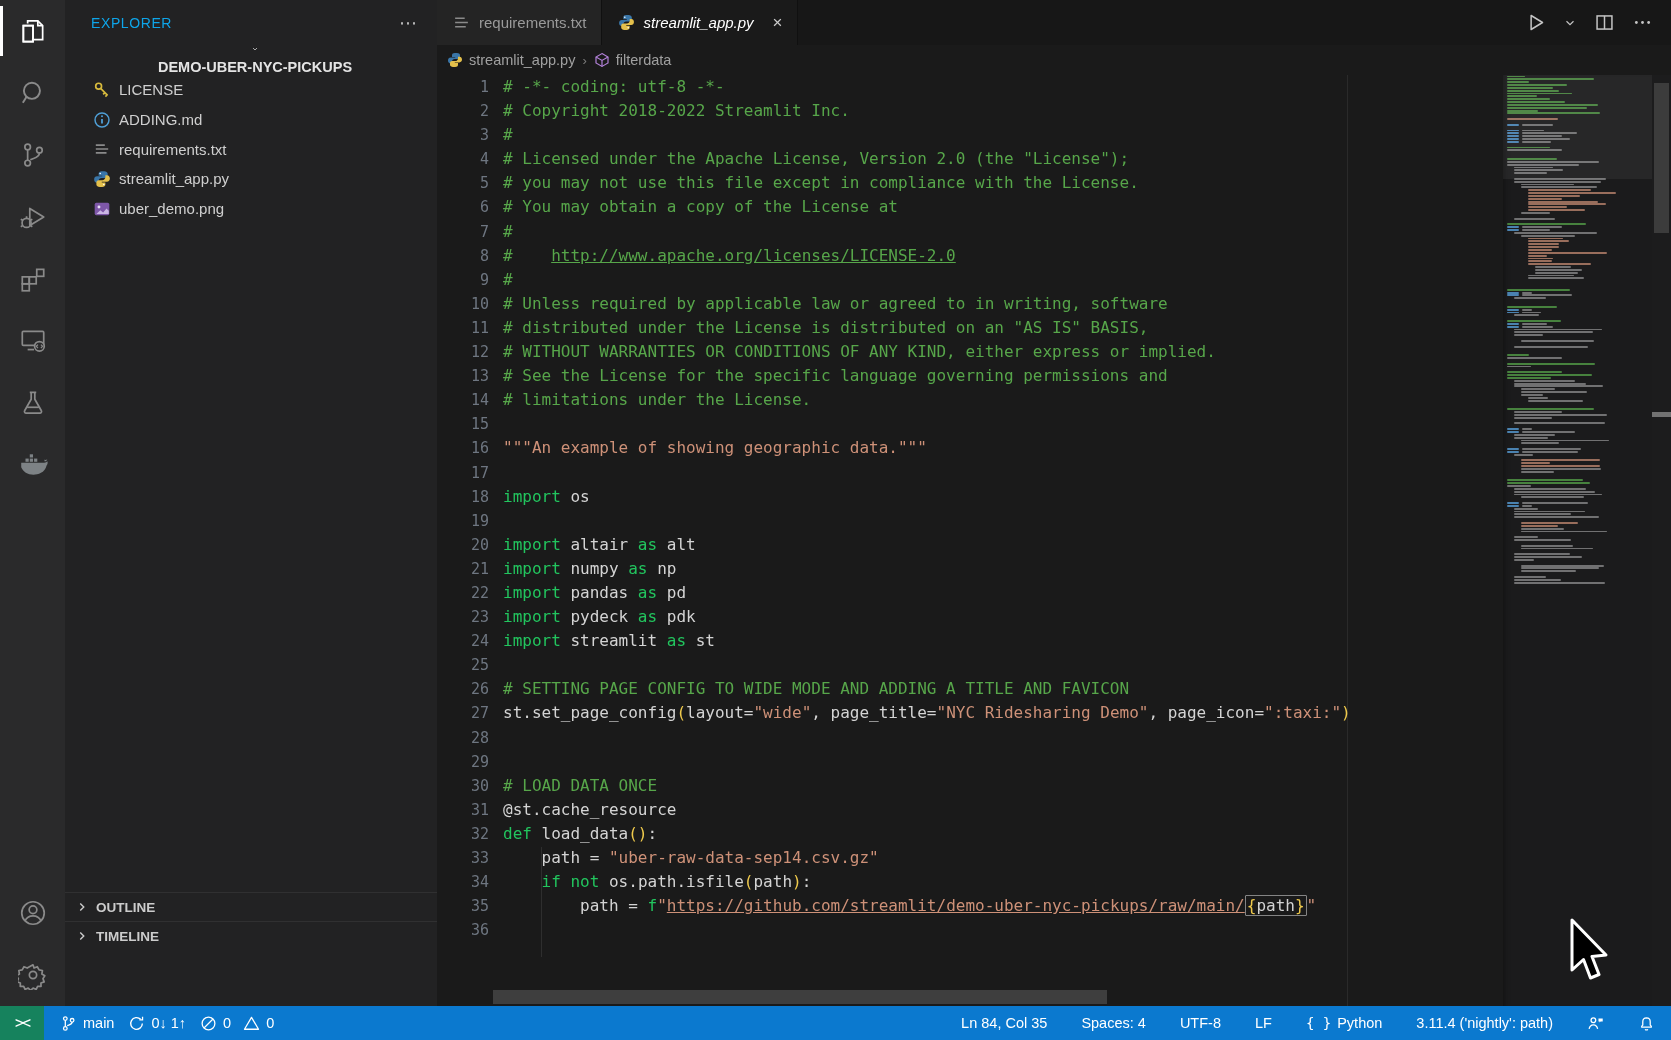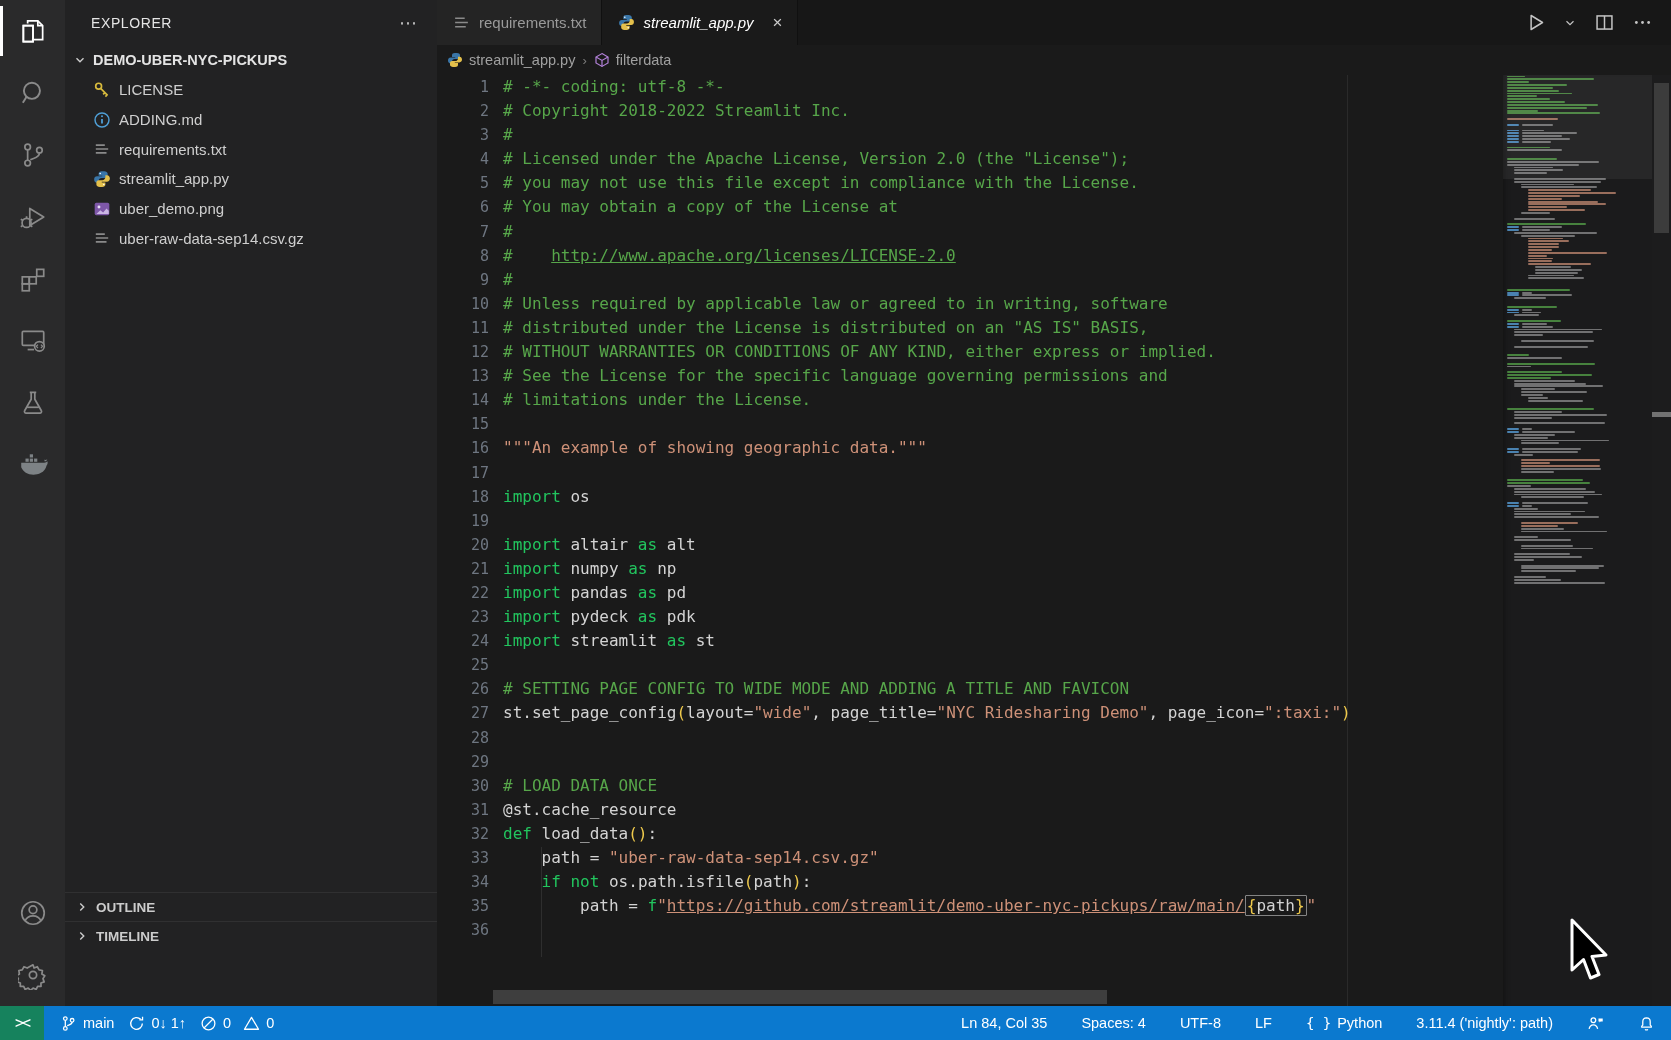--- a/index.html
+++ b/index.html
@@ -13,24 +13,24 @@
   .ab-item { width:65px; height:62px; display:flex; align-items:center; justify-content:center;
              color:#8a8a8a; position:relative; }
   .ab-item.active { color:#ffffff; }
   .ab-item.active::before { content:""; position:absolute; left:0; top:6px; bottom:6px; width:3px; background:#ffffff; }
   .ab-item svg { width:30px; height:30px; }
   .ab-spacer { flex:1; }
 
   
   .sidebar { position:absolute; left:65px; top:0; width:372px; height:1006px; background:#222223; color:#cccccc; }
   .sb-header { height:45px; display:flex; align-items:center; justify-content:space-between; padding:0 18px 0 26px; }
-  .sb-title { font-size:14px; letter-spacing:.6px; color:#e5e5e5; }
+  .sb-title { font-size:14px; letter-spacing:.6px; color:#0ea5e9; }
   .sb-menu { color:#c0c0c0; font-size:18px; letter-spacing:2px; }
   .tree-root { height:30px; display:flex; align-items:center; gap:6px; padding-left:8px;
-               font-weight:bold; font-size:14.5px; color:#e4e4e4; }
+               font-weight:bold; font-size:14.5px; color:#e4e4e4;flex-direction:column; }
   .tree-item { height:29.7px; display:flex; align-items:center; gap:8px; padding-left:28px;
                font-size:15px; color:#cfcfcf; }
   .tree-item .fi { width:18px; height:18px; flex:0 0 18px; display:flex; align-items:center; justify-content:center; }
   .chev { width:14px; height:14px; color:#b8b8b8; }
   .sb-sections { position:absolute; left:0; right:0; top:892px; }
   .sb-section { height:29px; display:flex; align-items:center; gap:7px; padding-left:10px;
                 border-top:1px solid #303031; font-weight:bold; font-size:13.5px; color:#cccccc; }
 
   
   .main { position:absolute; left:437px; top:0; width:1234px; height:1006px; }
@@ -234,28 +234,20 @@
         <div class="tree-item">
           <span class="fi">
             <svg viewBox="0 0 16 16">
               <rect x="1.5" y="2.5" width="13" height="11" rx="1.5" fill="#7e57a8"></rect>
               <circle cx="5.3" cy="6.2" r="1.3" fill="#e8dff5"></circle>
               <path d="M3 12.5l3.5-3.5 2.5 2 3-3.5 2 2v3z" fill="#cbb6e4"></path>
             </svg>
           </span>
           <span>uber_demo.png</span>
         </div>
-        <div class="tree-item">
-          <span class="fi">
-            <svg viewBox="0 0 16 16" stroke="#8a8a8a" stroke-width="1.5" fill="none">
-              <path d="M2.5 4.5h8M2.5 8h11M2.5 11.5h9.5"></path>
-            </svg>
-          </span>
-          <span>uber-raw-data-sep14.csv.gz</span>
-        </div>
       </div>
     <div class="sb-sections">
       <div class="sb-section">
         <svg class="chev" viewBox="0 0 16 16">
             <path d="M6 4l4 4-4 4" stroke="#cccccc" stroke-width="1.6" fill="none"></path>
           </svg>
         <span>OUTLINE</span>
       </div>
       <div class="sb-section">
         <svg class="chev" viewBox="0 0 16 16">

